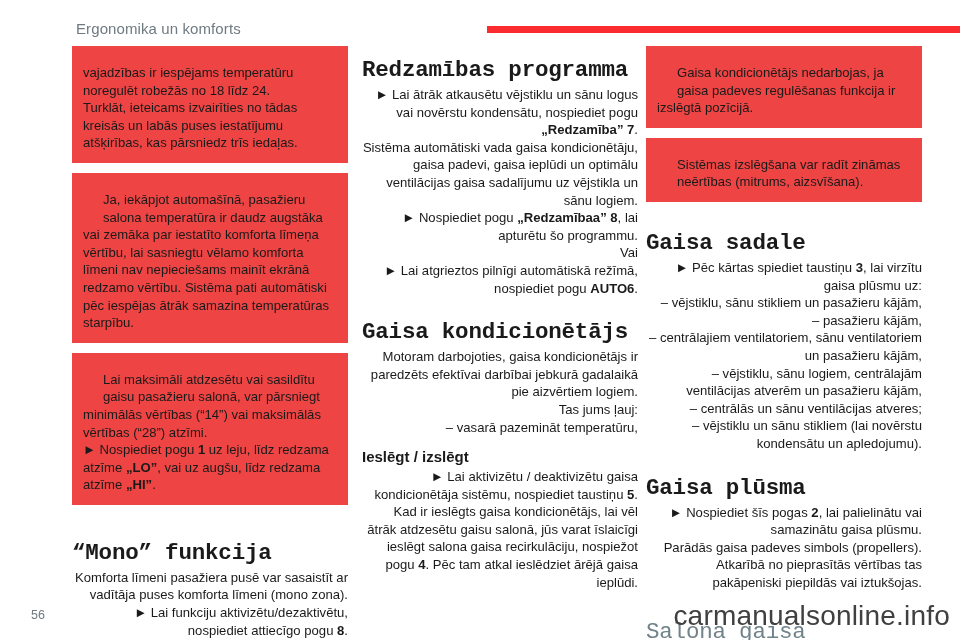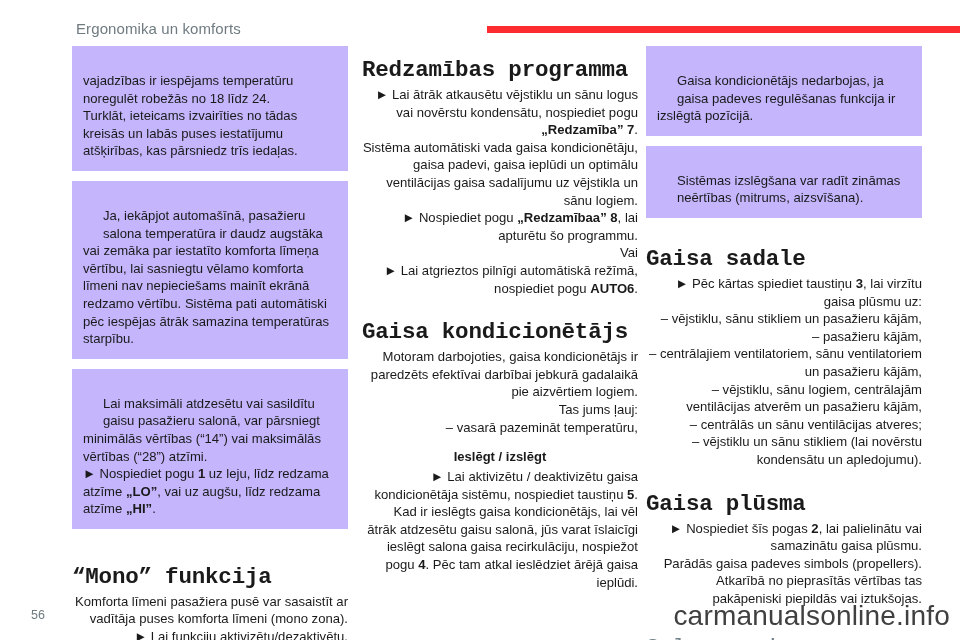--- a/index.html
+++ b/index.html
@@ -77,36 +77,35 @@
     color: #1a1a1a;
     margin: 11px 0 3px 0;
     letter-spacing: -0.2px;
     font-family: Liberation Mono, monospace;
   }
   .h-major.accent {
     color: #70828a;
     font-weight: normal;
   }
   .h-sub {
-    font-size: 13px;
+    font-size: 15px;
     line-height: 19px;
     font-weight: bold;
     color: #1a1a1a;
     margin: 0 0 2px 0;
-    text-align: center;
   }
 
   .spacer-sm { height: 11px; }
   .spacer-md { height: 17px; }
   .spacer-lg { height: 24px; }
 
   
   .callout {
-    background: #c4b5fd;
-    padding: 26px 11px 11px 11px;
+    background: #ef4444;
+    padding: 18px 11px 11px 11px;
     box-sizing: border-box;
     position: relative;
   }
   .callout + .callout { margin-top: 10px; }
   .callout-body {
     font-size: 13.1px;
     line-height: 17.6px;
     color: #1a1a1a;
     margin: 0;
     text-indent: 0;

